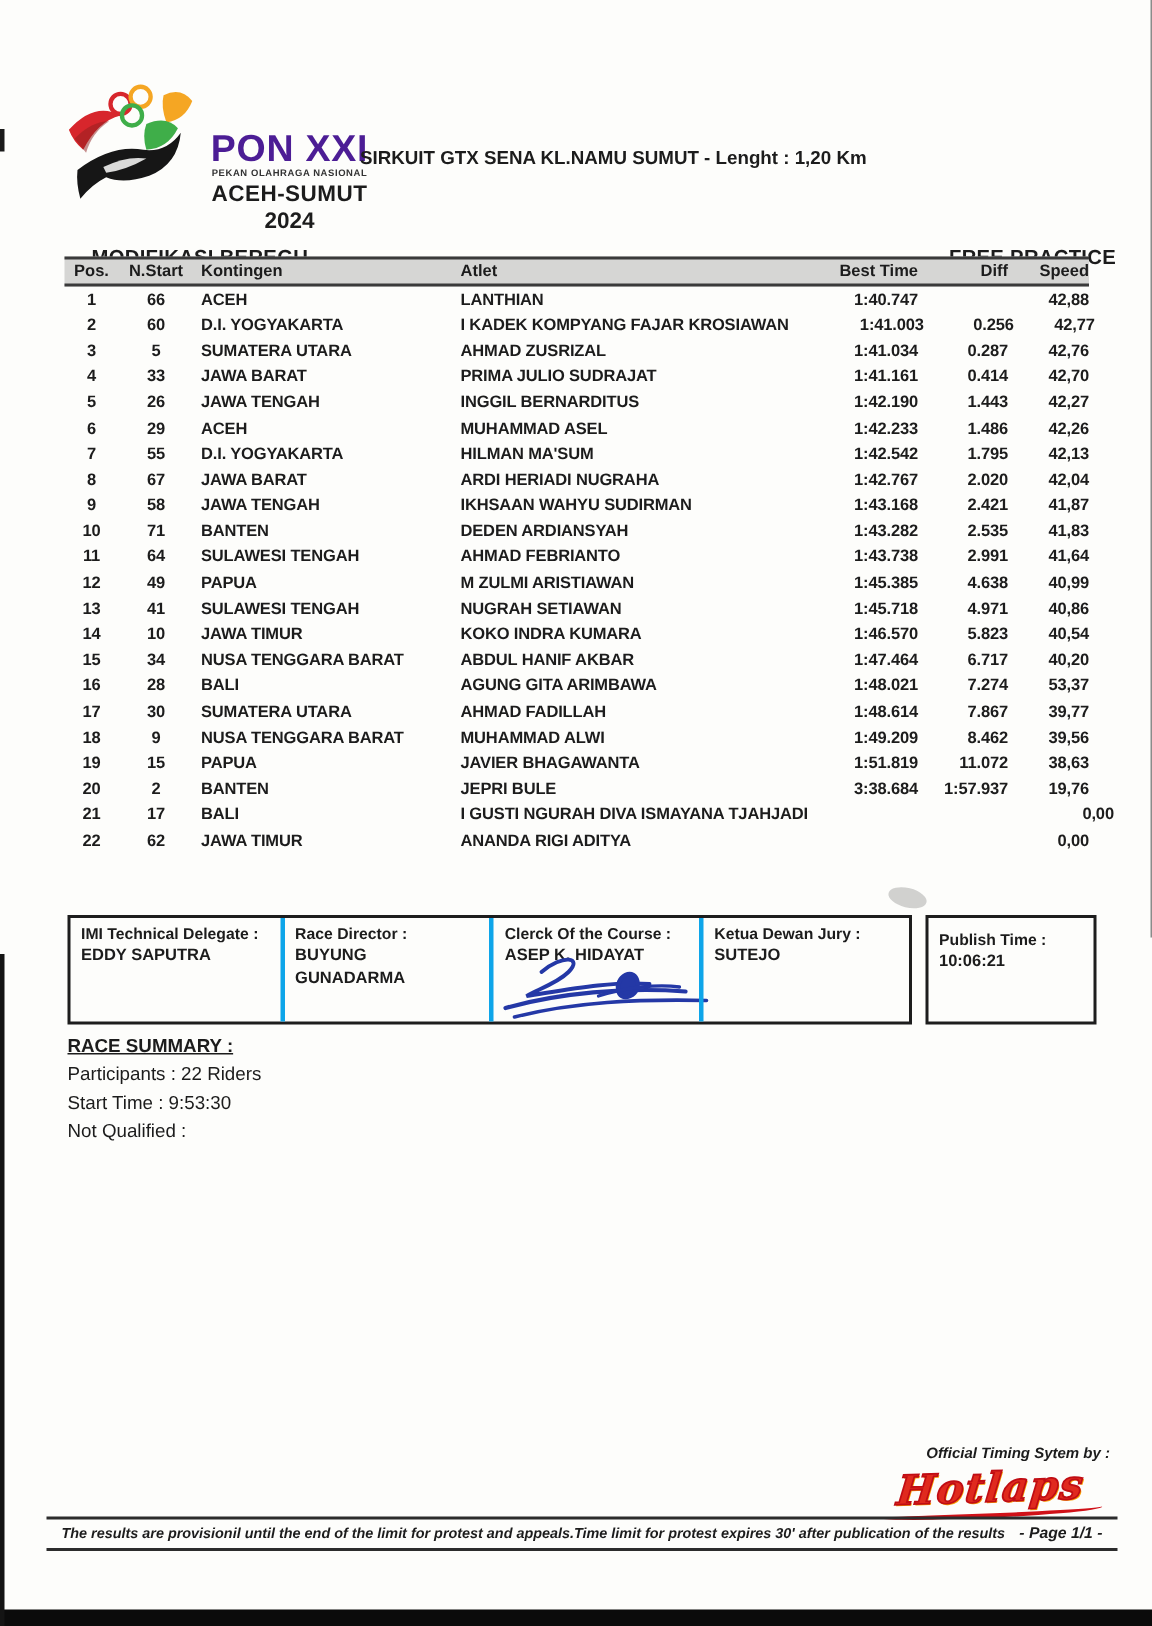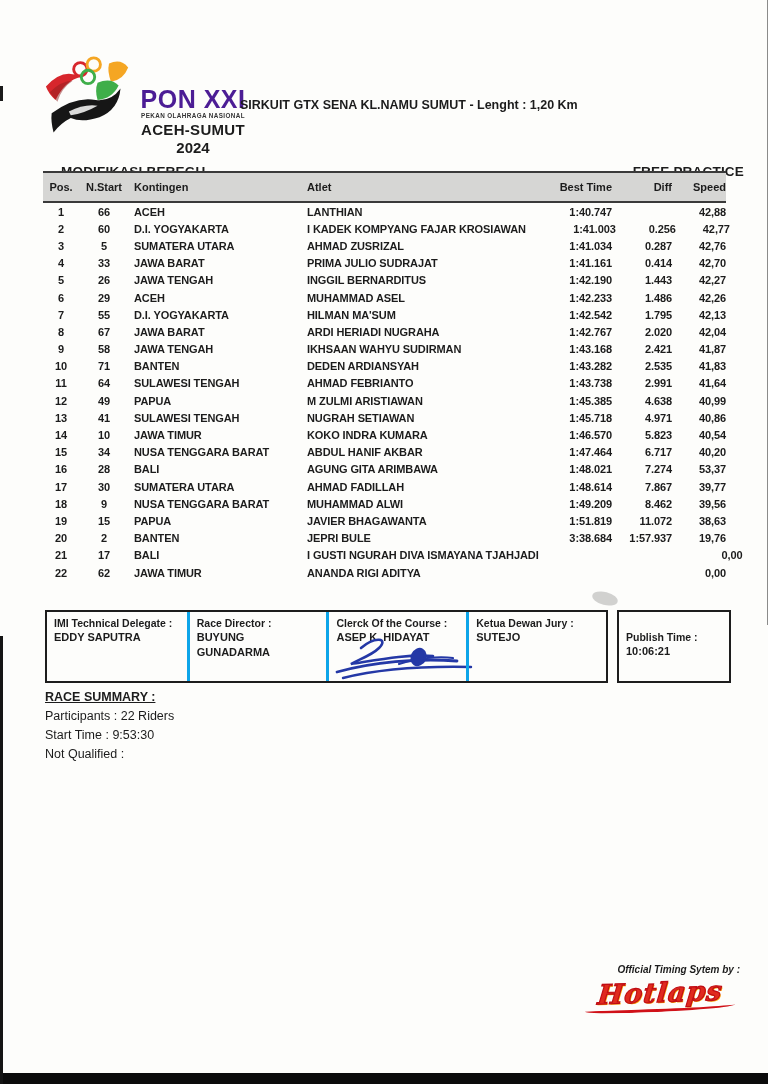--- a/index.html
+++ b/index.html
@@ -21,21 +21,21 @@
   .event-info { position:absolute; left:240px; top:97px; font-size:12.5px; font-weight:700; line-height:17px; }
 
   
   .title-bar { position:absolute; left:43px; top:164px; width:683px; display:flex; justify-content:space-between; font-size:13.5px; font-weight:800; letter-spacing:.2px;margin-left:18px; }
 
   
   .rtable { position:absolute; left:43px; top:171px; width:683px; }
   .thead {
     display:grid; grid-template-columns:36px 50px 178px 1fr 90px 60px 54px;
     background:#d6d6d4; border-top:2px solid #3a3a3a; border-bottom:2px solid #3a3a3a;
-    height:32px; align-items:center; font-size:11px; font-weight:800;
+    height:20px; align-items:center; font-size:11px; font-weight:800;
   }
   .trow {
     display:grid; grid-template-columns:36px 50px 178px 1fr 90px 60px 54px;
     height:17.2px; align-items:center; font-size:11px; font-weight:700; letter-spacing:-.1px;
   }
   .cell { white-space:nowrap; }
   .c-pos { text-align:center; }
   .c-ns { text-align:center; }
   .c-kont { text-align:left; padding-left:5px; }
   .c-atlet { text-align:left; overflow:visible; }
@@ -43,21 +43,21 @@
   .c-diff { text-align:right; }
   .c-speed { text-align:right; }
 
   
   .officials { position:absolute; left:45px; top:610px; height:63px; display:flex; }
   .off-group { display:flex; border:2px solid #1d1d1d; width:563px; height:73px; }
   .off-box { width:140.75px; padding:4px 7px; border-left:3px solid #0ea5e9; position:relative; }
   .off-box:first-child { border-left:none; }
   .off-label { font-size:10.5px; font-weight:600; line-height:14px; }
   .off-name { font-size:11px; font-weight:800; line-height:15px; }
-  .publish-box { margin-left:9px; width:114px; height:73px; border:2px solid #1d1d1d; padding:18px 7px; }
+  .publish-box { margin-left:9px; width:114px; height:73px; border:2px solid #1d1d1d; padding:8px 7px; }
   .sig { position:absolute; left:-8px; top:24px; width:172px; height:56px; overflow:visible; }
   .smudge { position:absolute; left:592px; top:592px; width:26px; height:13px; background:#c2c2c0; border-radius:50%; transform:rotate(14deg); opacity:.75; }
 
   
   .summary { position:absolute; left:45px; top:688px; font-size:12.5px; line-height:19px; }
   .summary-heading { font-weight:800; text-decoration:underline; }
 
   
   .timing { position:absolute; right:28px; top:964px; width:160px; text-align:center; }
   .timing-label { font-size:10px; font-weight:800; font-style:italic; text-align:right; }
@@ -370,19 +370,23 @@
     <div>Start Time : 9:53:30</div>
     <div>Not Qualified :</div>
   </div>
 
   <div class="timing">
     <div class="timing-label">Official Timing Sytem by :</div>
     <span class="brand">Hotlaps</span>
     <span class="brand-swash"></span>
   </div>
 
+  <div class="disclaimer-bar">
+    <span class="disclaimer-text">The results are provisionil until the end of the limit for protest and appeals.Time limit for protest expires 30' after publication of the results</span>
+    <span class="page-num">- Page 1/1 -</span>
+  </div>
 
   <div class="edge-bottom"></div>
   <div class="edge-left"></div>
   <div class="edge-left-mark"></div>
   <div class="edge-right"></div>
 
 </div>
 
 </body></html>

